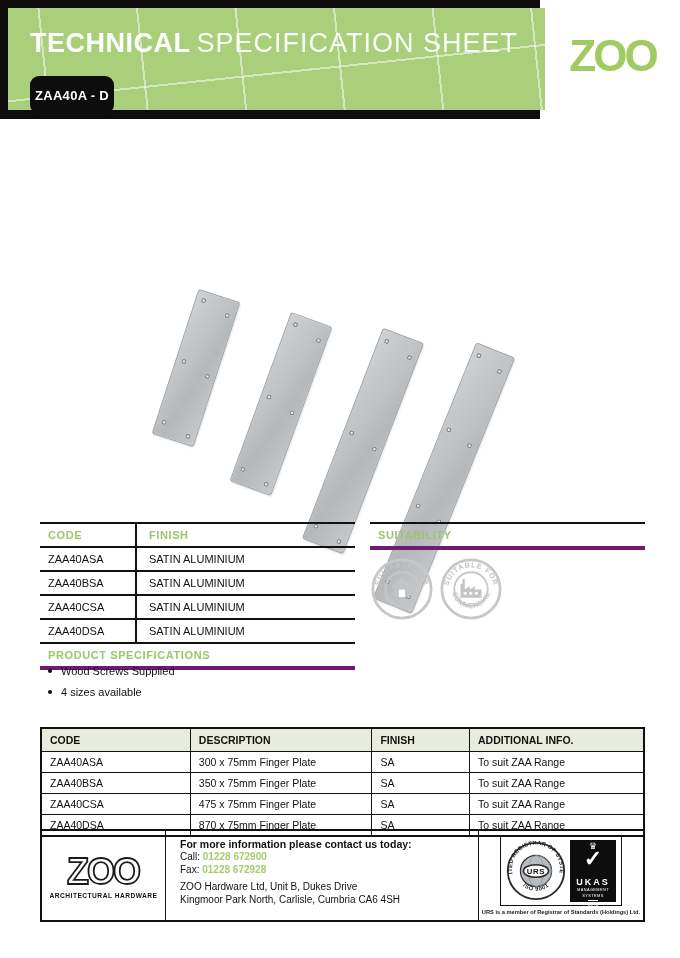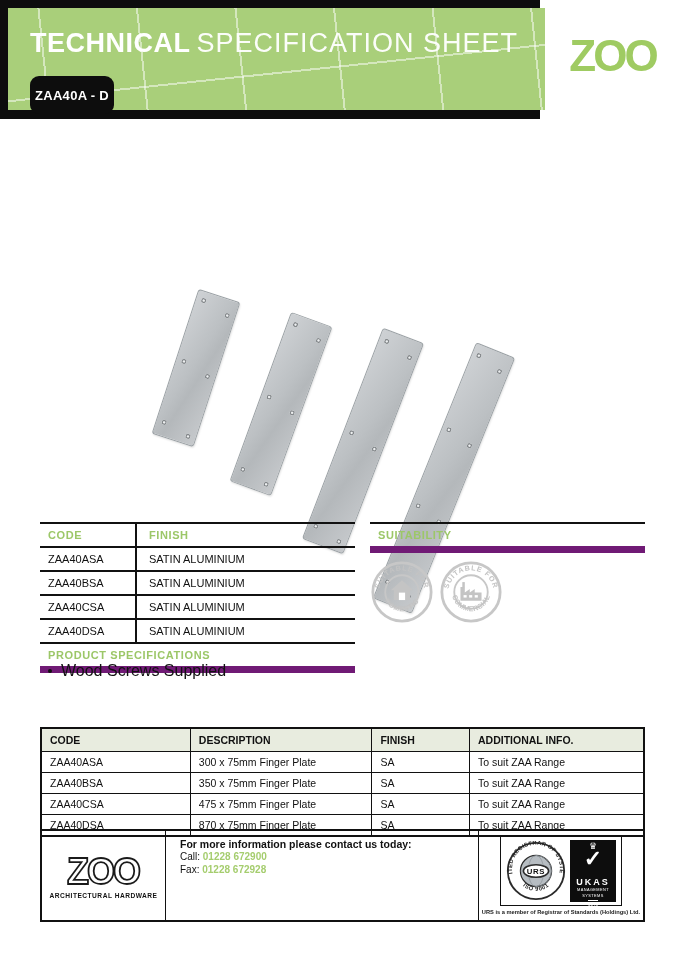--- a/index.html
+++ b/index.html
@@ -41,25 +41,25 @@
   .p4{left:423px;top:210px;width:40px;height:274px;transform:rotate(22deg);}
 
   
   .green-head{color:#9cc768;font-weight:700;font-size:11px;letter-spacing:.6px;}
   .finish-table{position:absolute;left:40px;top:522px;width:315px;border-top:2px solid #111;}
   .ft-row{display:grid;grid-template-columns:95px 1fr;height:22px;align-items:center;
           border-bottom:2px solid #111;font-size:11px;}
   .ft-row > :first-child{padding-left:8px;}
   .ft-row > :last-child{padding-left:12px;border-left:2px solid #111;height:100%;
                         display:flex;align-items:center;}
-  .section-head{height:22px;display:flex;align-items:center;border-bottom:7px solid #701a75;
+  .section-head{height:22px;display:flex;align-items:center;border-bottom:4px solid #701a75;
                 padding-left:8px;}
   .suitability{position:absolute;left:370px;top:522px;width:275px;border-top:2px solid #111;}
   .stamps{display:flex;gap:7px;margin-top:8px;margin-left:1px;}
-  .bullets{position:absolute;left:48px;top:660px;width:300px;font-size:16px;}
+  .bullets{position:absolute;left:48px;top:660px;width:300px;font-size:11px;}
   .bullet{display:flex;align-items:center;gap:9px;height:21px;}
   .dot{width:4px;height:4px;border-radius:50%;background:#111;flex:0 0 auto;}
 
   
   .spec-table{position:absolute;left:40px;top:727px;width:605px;border-collapse:collapse;}
   .spec-table th,.spec-table td{border:1.5px solid #111;font-size:10.5px;text-align:left;
        padding:2px 8px;white-space:nowrap;}
   .spec-table th{background:#e8ecdf;font-weight:700;height:18px;}
   .spec-table td{height:16px;}
   .spec-table{border:2px solid #111;}
@@ -210,20 +210,24 @@
         </g>
       </svg>
     </div>
   </div>
 
   <div class="bullets">
     <div class="bullet">
       <span class="dot"></span>
       <span>Wood Screws Supplied</span>
     </div>
+    <div class="bullet">
+      <span class="dot"></span>
+      <span>4 sizes available</span>
+    </div>
   </div>
 
   <table class="spec-table">
     <colgroup>
         <col style="width:150px">
         <col style="width:182px">
         <col style="width:98px">
         <col style="width:175px">
       </colgroup>
     <thead>
@@ -271,20 +275,24 @@
     </div>
     <div class="f-contact">
       <div class="hd">For more information please contact us today:</div>
       <div class="c-line">
         <span class="lbl">Call:</span>
         <span class="val">01228 672900</span>
       </div>
       <div class="c-line">
         <span class="lbl">Fax:</span>
         <span class="val">01228 672928</span>
+      </div>
+      <div class="addr">
+        <div>ZOO Hardware Ltd, Unit B, Dukes Drive</div>
+        <div>Kingmoor Park North, Carlisle, Cumbria CA6 4SH</div>
       </div>
     </div>
     <div class="f-cert">
       <div class="cert-box">
         <svg width="60" height="60" viewBox="0 0 100 100">
           <defs>
             <path id="urst" d="M 11,55 A 40,40 0 1 1 89,55"></path>
             <path id="ursb" d="M 17,50 A 33,33 0 0 0 83,50"></path>
           </defs>
           <circle cx="50" cy="50" r="47" fill="#fff" stroke="#2a2a2a" stroke-width="3"></circle>

